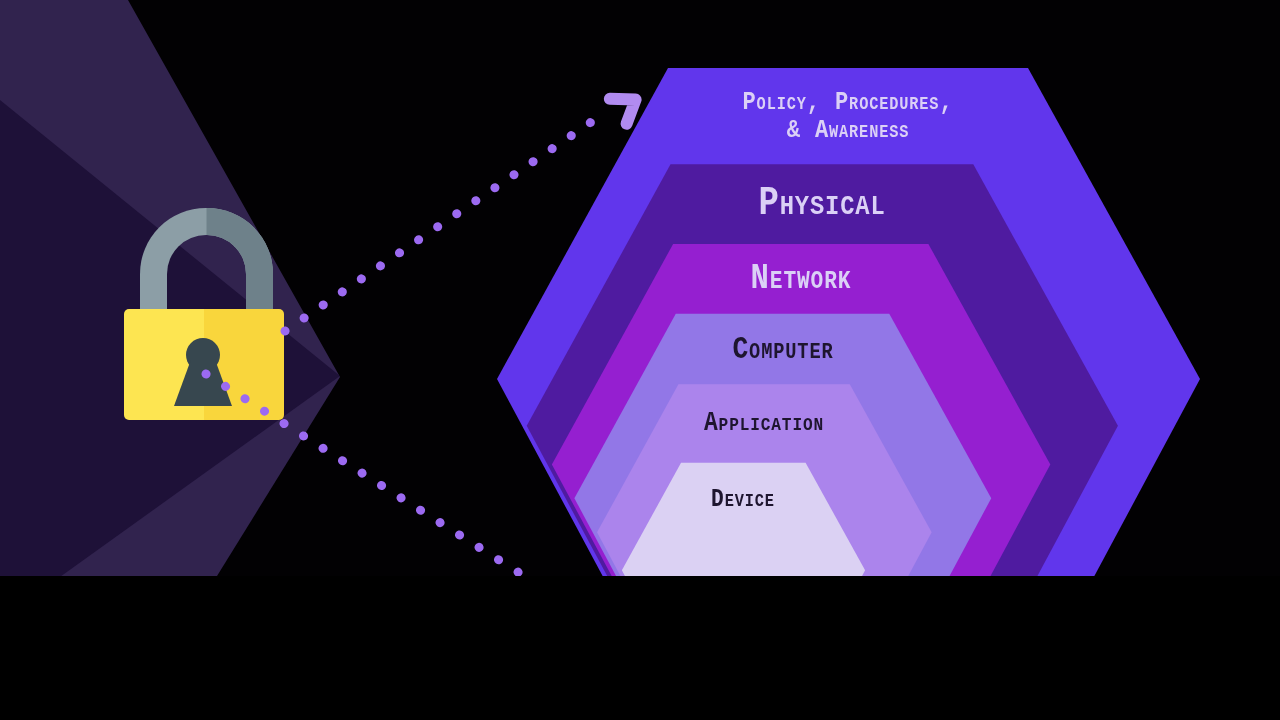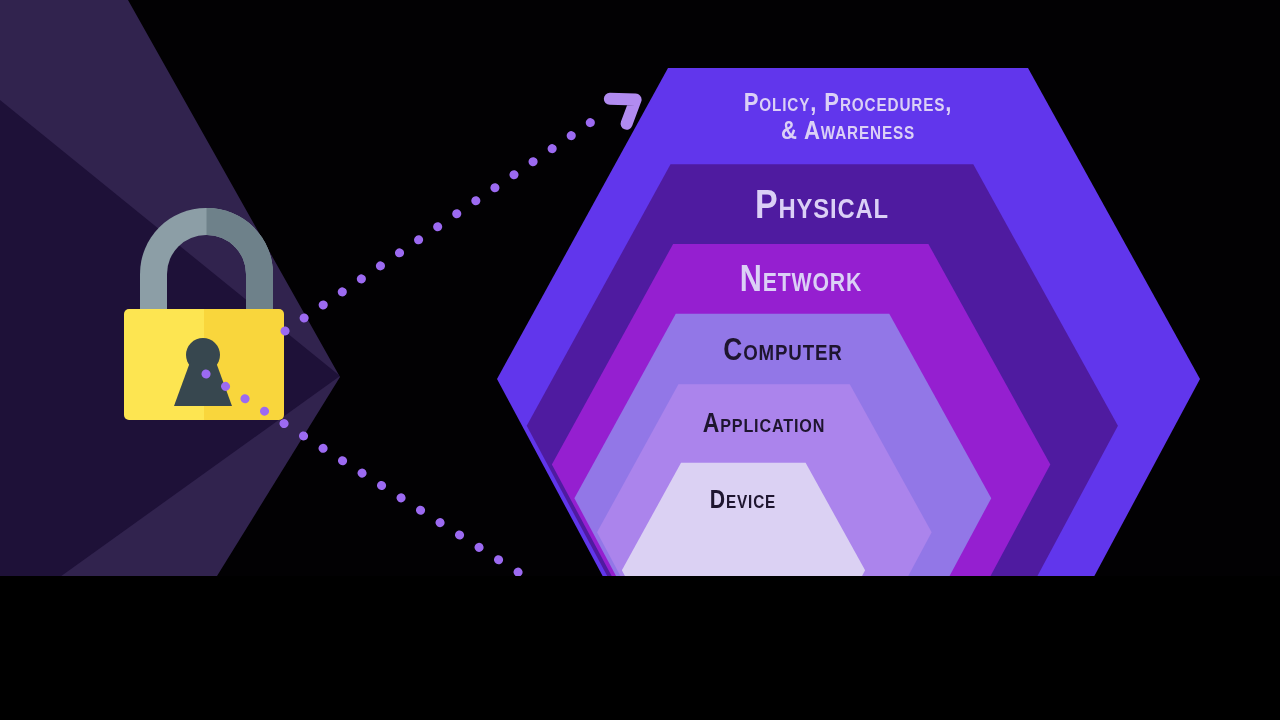--- a/index.html
+++ b/index.html
@@ -1,19 +1,19 @@
 <!DOCTYPE html>
 <html><head>
 <meta charset="utf-8">
 <style>
   html,body{margin:0;padding:0;background:#000;}
   .stage{
     position:relative;width:1280px;height:576px;overflow:hidden;
     background:#020103;
-    font-family:Liberation Sans, sans-serif;
+    font-family:Liberation Mono, monospace;
   }
   
   .bg-chevron{
     position:absolute;left:0;top:0;width:1280px;height:720px;
     clip-path:polygon(0 0,128px 0,340px 377px,128px 720px,0 720px);
   }
   .bg-chevron .chev-dark{
     position:absolute;left:0;top:0;width:1280px;height:720px;
     clip-path:polygon(0 100px,340px 376px,0 620px);
   }

